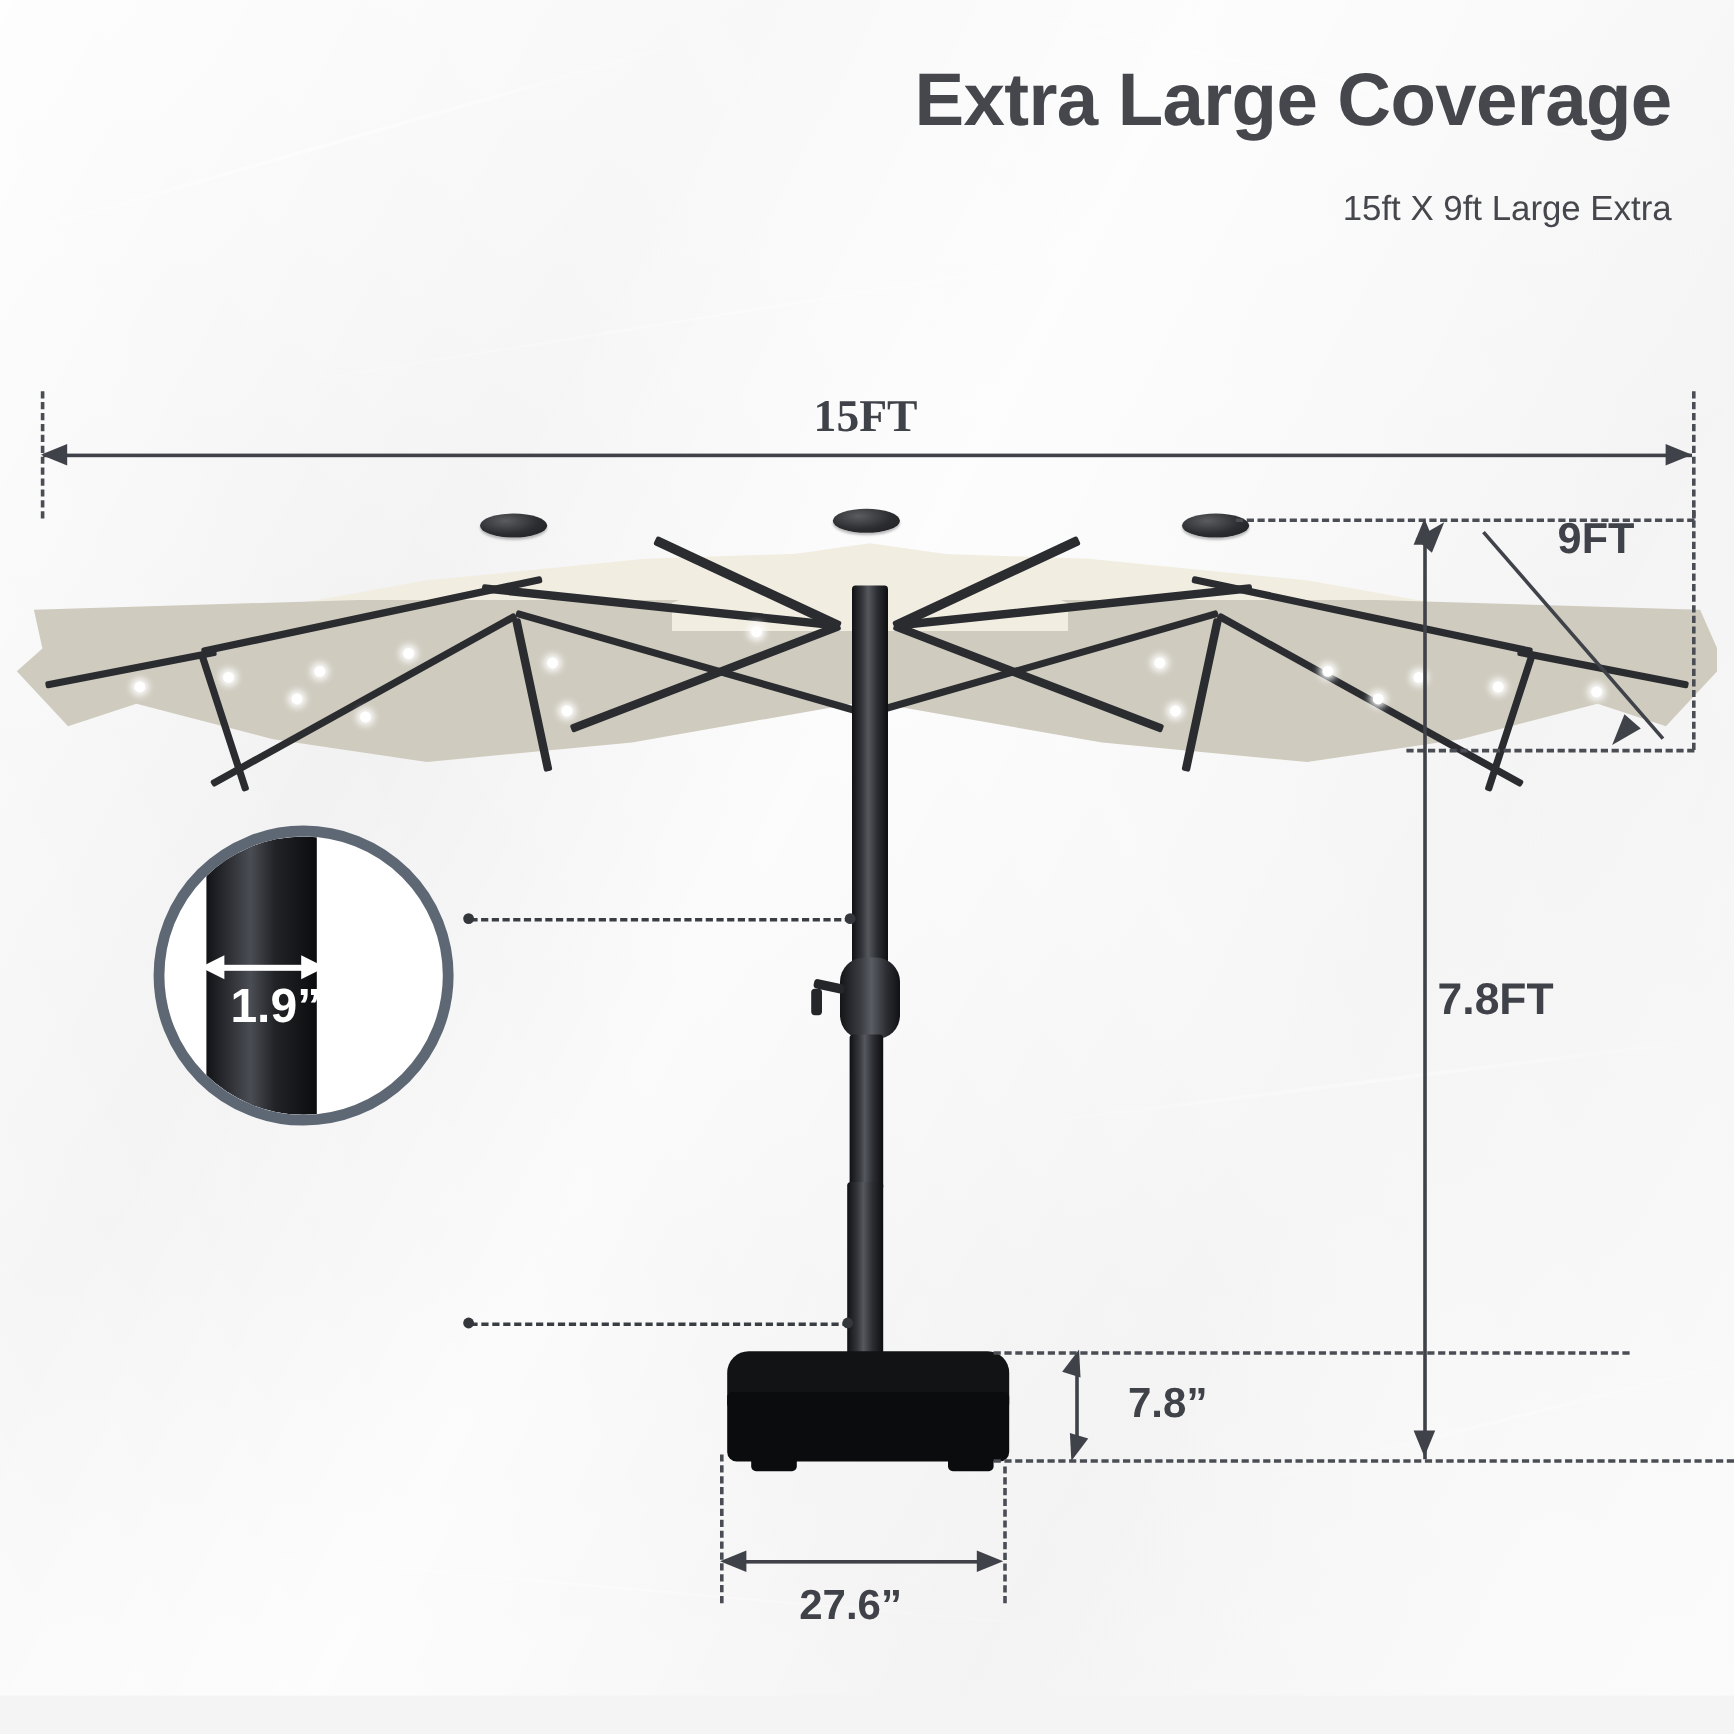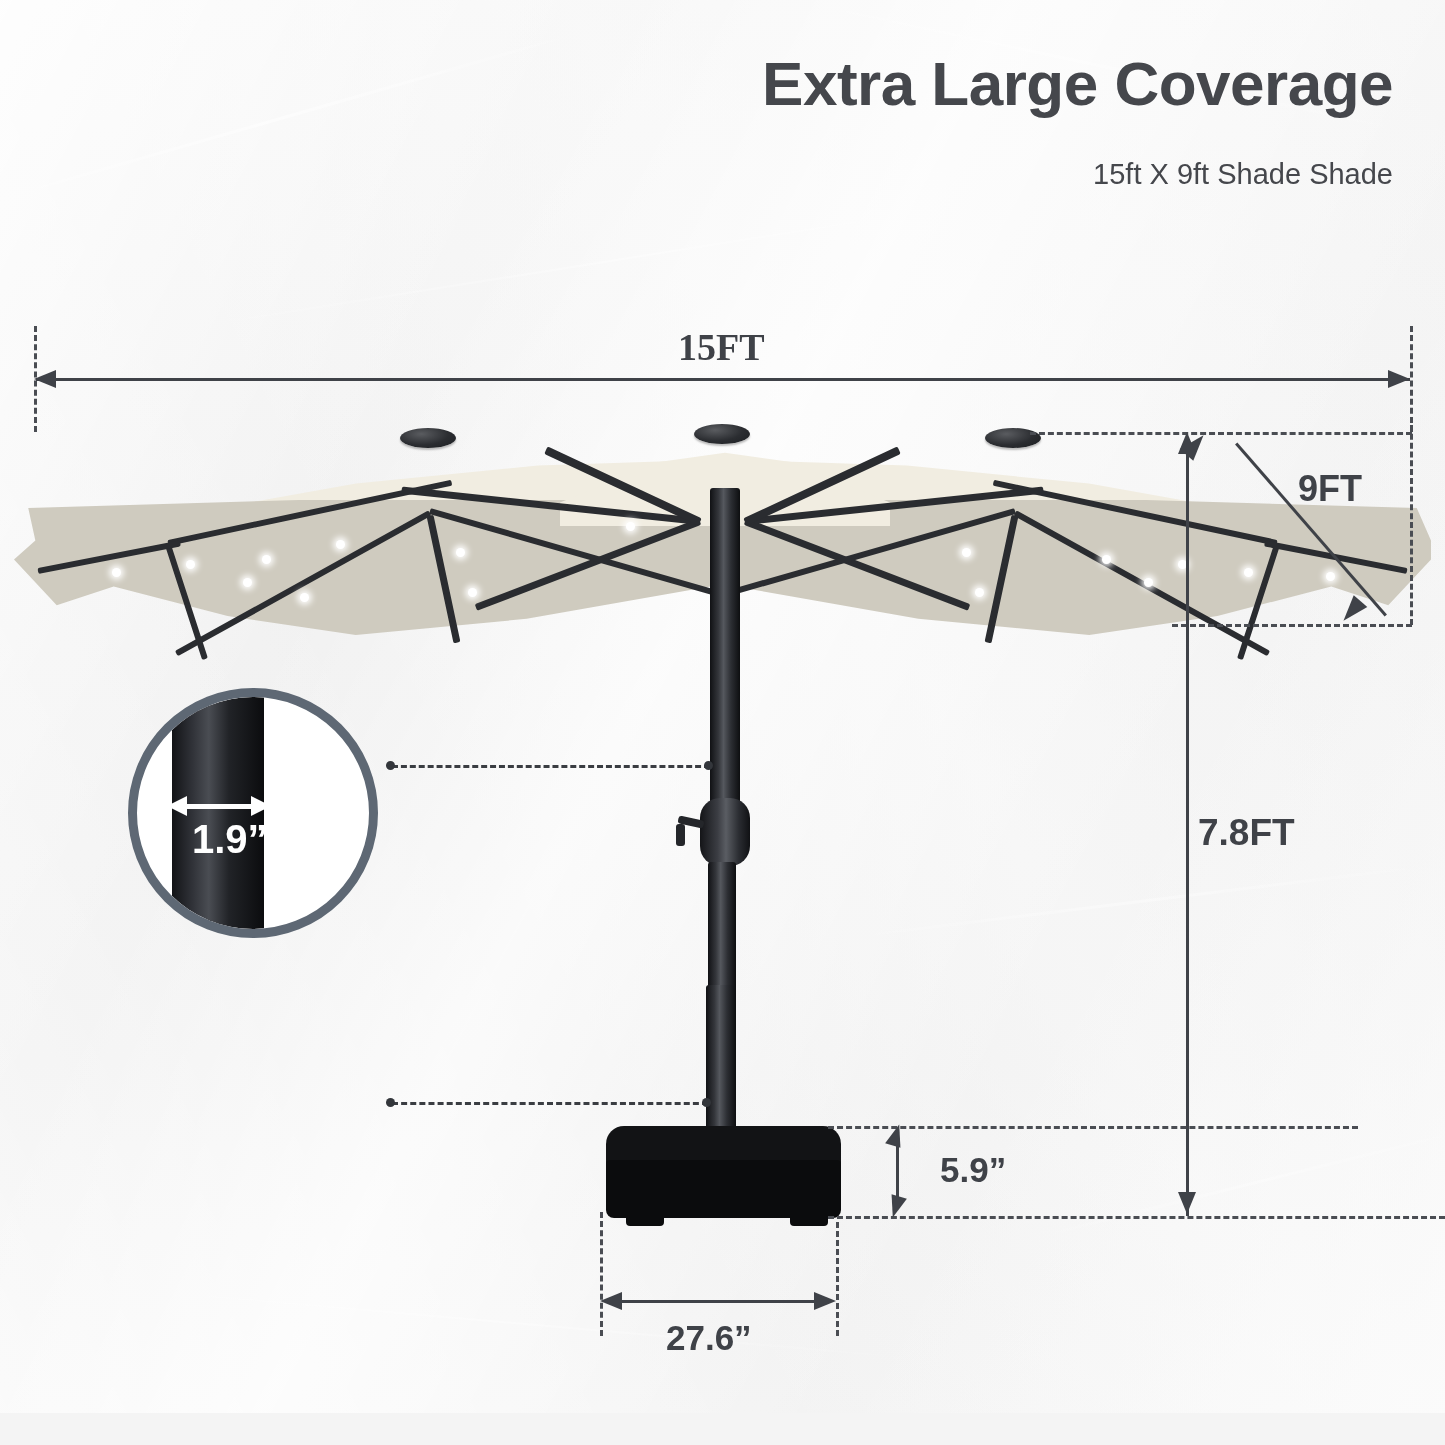--- a/index.html
+++ b/index.html
@@ -108,21 +108,21 @@
 <div id="stage">
 
   <div class="streak" style="left:-80px;top:120px;width:700px;height:3px;transform:rotate(-16deg);opacity:.7"></div>
   <div class="streak" style="left:160px;top:260px;width:900px;height:2px;transform:rotate(-9deg);opacity:.5"></div>
   <div class="streak" style="left:700px;top:60px;width:760px;height:3px;transform:rotate(12deg);opacity:.45"></div>
   <div class="streak" style="left:820px;top:900px;width:640px;height:3px;transform:rotate(-7deg);opacity:.5"></div>
   <div class="streak" style="left:40px;top:1320px;width:900px;height:2px;transform:rotate(5deg);opacity:.45"></div>
   <div class="streak" style="left:1000px;top:1180px;width:520px;height:3px;transform:rotate(-14deg);opacity:.4"></div>
 
   <div class="title">Extra Large Coverage</div>
-  <div class="subtitle">15ft X 9ft Shade Shade</div>
+  <div class="subtitle">15ft X 9ft Large Extra</div>
 
   <div class="dashv" style="left:34px;top:326px;height:106px;"></div>
   <div class="dashv" style="left:1410px;top:326px;height:106px;"></div>
   <div class="solidh" style="left:36px;top:378px;width:1374px;"></div>
   <div class="arrow arr-l" style="left:34px;top:370px;"></div>
   <div class="arrow arr-r" style="left:1388px;top:370px;"></div>
   <div class="dimlabel" style="left:678px;top:325px;font-size:38px;font-family:Liberation Serif, serif;">15FT</div>
 
   <div id="umbrella">
 
@@ -193,33 +193,33 @@
   <div class="base-foot" style="left:626px;top:1214px;width:38px;height:12px;"></div>
   <div class="base-foot" style="left:790px;top:1214px;width:38px;height:12px;"></div>
 
   <div class="dashh" style="left:1030px;top:432px;width:382px;"></div>
   <div class="dashh" style="left:1172px;top:624px;width:240px;"></div>
   <div class="dashv" style="left:1410px;top:425px;height:200px;"></div>
 
   <div class="solidh" style="left:1197px;top:528px;width:228px;transform:rotate(49deg);transform-origin:center;"></div>
   <div class="arrow" style="left:1186px;top:432px;border-left:9px solid transparent;border-right:9px solid transparent;border-bottom:26px solid #3f4248;transform:rotate(41deg);"></div>
   <div class="arrow" style="left:1343px;top:598px;border-left:9px solid transparent;border-right:9px solid transparent;border-top:26px solid #3f4248;transform:rotate(41deg);"></div>
-  <div class="dimlabel" style="left:1298px;top:468px;font-size:36px;">9FT</div>
+  <div class="dimlabel" style="left:1298px;top:428px;font-size:36px;">9FT</div>
 
   <div class="solidv" style="left:1186px;top:454px;height:762px;"></div>
   <div class="arrow arr-u" style="left:1178px;top:432px;"></div>
   <div class="arrow arr-d" style="left:1178px;top:1192px;"></div>
   <div class="dimlabel" style="left:1198px;top:812px;font-size:37px;">7.8FT</div>
 
   <div class="dashh" style="left:828px;top:1126px;width:530px;"></div>
   <div class="dashh" style="left:828px;top:1216px;width:617px;"></div>
   <div class="solidv" style="left:896px;top:1136px;height:70px;"></div>
   <div class="arrow" style="left:888px;top:1124px;border-left:8px solid transparent;border-right:8px solid transparent;border-bottom:22px solid #3f4248;transform:rotate(17deg);"></div>
   <div class="arrow" style="left:888px;top:1196px;border-left:8px solid transparent;border-right:8px solid transparent;border-top:22px solid #3f4248;transform:rotate(17deg);"></div>
-  <div class="dimlabel" style="left:940px;top:1150px;font-size:35px;">5.9”</div>
+  <div class="dimlabel" style="left:940px;top:1150px;font-size:35px;">7.8”</div>
 
   <div class="dashv" style="left:600px;top:1212px;height:124px;"></div>
   <div class="dashv" style="left:836px;top:1222px;height:114px;"></div>
   <div class="solidh" style="left:618px;top:1300px;width:200px;"></div>
   <div class="arrow arr-l" style="left:600px;top:1292px;"></div>
   <div class="arrow arr-r" style="left:814px;top:1292px;"></div>
   <div class="dimlabel" style="left:666px;top:1318px;font-size:35px;">27.6”</div>
 
   <div class="leader" style="left:392px;top:765px;width:318px;"></div>
   <div class="leader-dot" style="left:386px;top:761px;"></div>

